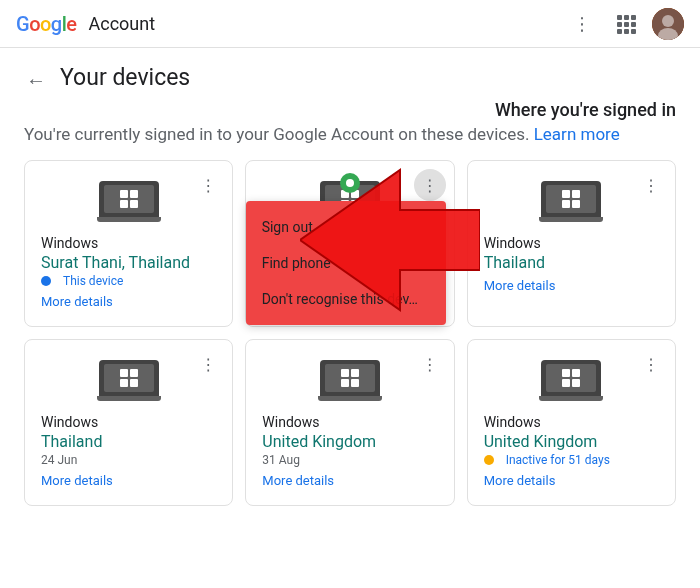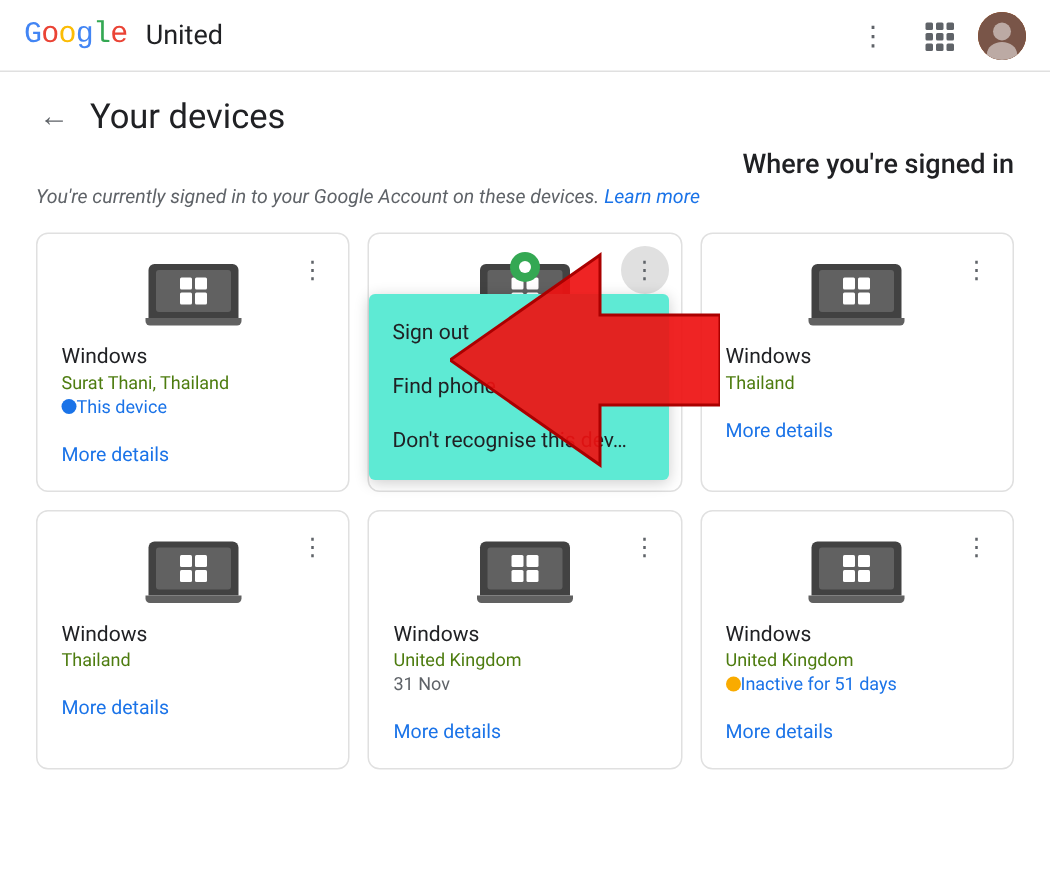--- a/index.html
+++ b/index.html
@@ -16,21 +16,20 @@
     .header-logo {
       display: flex;
       align-items: center;
       gap: 6px;
       flex: 1;
     }
     .google-logo {
       font-size: 20px;
       font-weight: 500;
       letter-spacing: -0.5px;
-      font-family: Liberation Mono, monospace;
     }
     .google-logo .g { color: #4285F4; }
     .google-logo .o1 { color: #EA4335; }
     .google-logo .o2 { color: #FBBC05; }
     .google-logo .g2 { color: #4285F4; }
     .google-logo .l { color: #34A853; }
     .google-logo .e { color: #EA4335; }
     .header-title {
       font-size: 18px;
       color: #202124;
@@ -107,24 +106,23 @@
 
     
     .section-title {
       font-size: 18px;
       color: #202124;
       font-weight: 500;
       margin-bottom: 4px;
       text-align: right;
     }
     .section-desc {
-      font-size: 13px;
+      font-size: 17px;
       color: #5f6368;
       margin-bottom: 16px;
-      font-style: italic;
     }
     .section-desc a {
       color: #1a73e8;
       text-decoration: none;
     }
 
     
     .device-grid {
       display: grid;
       grid-template-columns: repeat(3, 1fr);
@@ -196,28 +194,28 @@
       margin: 0 -2px;
     }
 
     .device-name {
       font-size: 14px;
       font-weight: 400;
       color: #202124;
       margin-bottom: 2px;
     }
     .device-location {
-      font-size: 12px;
-      color: #4d7c0f;
+      font-size: 16px;
+      color: #0f766e;
       margin-bottom: 2px;
     }
     .device-status {
       display: flex;
       align-items: center;
-      gap: 0;
+      gap: 12px;
       font-size: 12px;
       color: #1a73e8;
       margin-bottom: 2px;
     }
     .status-dot-blue {
       width: 10px;
       height: 10px;
       border-radius: 50%;
       background: #1a73e8;
       flex-shrink: 0;
@@ -233,29 +231,29 @@
       font-size: 12px;
       color: #5f6368;
       margin-bottom: 2px;
     }
     .more-details {
       font-size: 13px;
       color: #1a73e8;
       cursor: pointer;
       text-decoration: none;
       display: inline-block;
-      margin-top: 16px;
+      margin-top: 4px;
     }
 
     
     .dropdown-menu {
       position: absolute;
       top: 40px;
       right: 8px;
-      background: #5eead4;
+      background: #ef4444;
       border-radius: 4px;
       box-shadow: 0 2px 10px rgba(0,0,0,0.2);
       z-index: 100;
       min-width: 200px;
       padding: 8px 0;
       margin-left: 44px;
     }
     .dropdown-item {
       padding: 10px 16px;
       font-size: 14px;
@@ -289,21 +287,21 @@
     }
   </style>
 </head>
 <body>
 
 <div class="header">
   <div class="header-logo">
     <div class="google-logo">
       <span class="g">G</span><span class="o1">o</span><span class="o2">o</span><span class="g2">g</span><span class="l">l</span><span class="e">e</span>
     </div>
-    <span class="header-title">United</span>
+    <span class="header-title">Account</span>
   </div>
   <div class="header-icons">
     <button class="icon-btn" title="More options">⋮</button>
     <button class="icon-btn" title="Apps">
       <svg width="20" height="20" viewBox="0 0 20 20" fill="#5f6368">
         <rect x="1" y="1" width="5" height="5" rx="1"></rect>
         <rect x="8" y="1" width="5" height="5" rx="1"></rect>
         <rect x="15" y="1" width="5" height="5" rx="1"></rect>
         <rect x="1" y="8" width="5" height="5" rx="1"></rect>
         <rect x="8" y="8" width="5" height="5" rx="1"></rect>
@@ -439,20 +437,21 @@
                 <div class="win-square"></div>
                 <div class="win-square"></div>
               </div>
             </div>
           </div>
           <div class="laptop-base"></div>
         </div>
       </div>
       <div class="device-name">Windows</div>
       <div class="device-location">Thailand</div>
+      <div class="device-time">24 Jun</div>
       <a class="more-details">More details</a>
     </div>
 
     <div class="device-card">
       <button class="card-menu-btn">⋮</button>
       <div class="device-icon-wrap">
         <div class="device-laptop">
           <div class="laptop-screen">
             <div class="laptop-screen-inner">
               <div class="win-icon">
@@ -461,21 +460,21 @@
                 <div class="win-square"></div>
                 <div class="win-square"></div>
               </div>
             </div>
           </div>
           <div class="laptop-base"></div>
         </div>
       </div>
       <div class="device-name">Windows</div>
       <div class="device-location">United Kingdom</div>
-      <div class="device-time">31 Nov</div>
+      <div class="device-time">31 Aug</div>
       <a class="more-details">More details</a>
     </div>
 
     <div class="device-card">
       <button class="card-menu-btn">⋮</button>
       <div class="device-icon-wrap">
         <div class="device-laptop">
           <div class="laptop-screen">
             <div class="laptop-screen-inner">
               <div class="win-icon">

